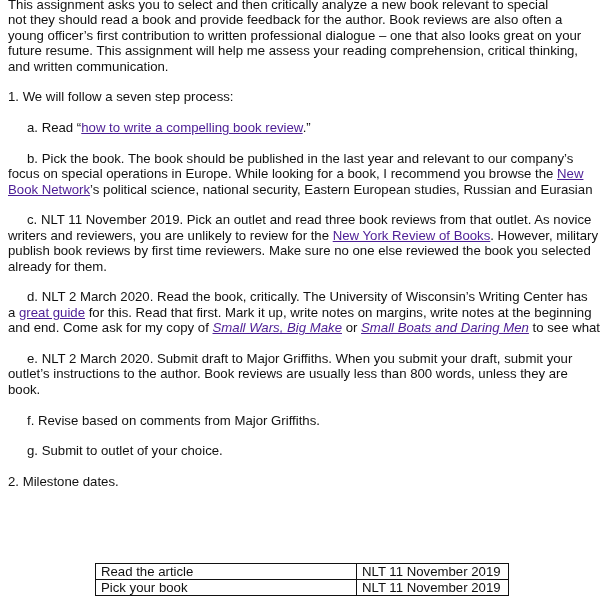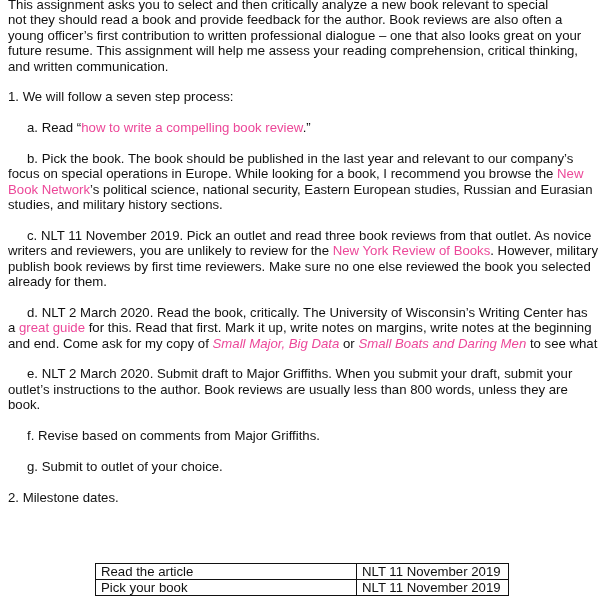--- a/index.html
+++ b/index.html
@@ -5,21 +5,21 @@
     html, body { margin: 0; padding: 0; background: #ffffff; }
     body {
       width: 601px; height: 600px; overflow: hidden; position: relative;
       font-family: "Liberation Sans", sans-serif;
       font-size: 13.2px; color: #111111;
     }
     .doc { position: absolute; left: 8px; top: -3px; width: 590px; }
     .para { margin: 0 0 15.4px 0; line-height: 15.4px; white-space: nowrap; }
     .line { display: block; height: 15.4px; }
     .indent { padding-left: 19px; }
-    a.link { color: #ec4899; cursor: pointer; }
+    a.link { color: #4c1d95; text-decoration: underline; cursor: pointer; }
     a.link.ital { font-style: italic; }
     .tbl-wrap { position: absolute; left: 95px; top: 563px; }
     table { border-collapse: collapse; font-size: 13.2px; }
     td {
       border: 1px solid #111111; padding: 0 5px; height: 15px; line-height: 15px;
       white-space: nowrap; vertical-align: top;
     }
     td.c1 { width: 250px; }
     td.c2 { width: 141px; }
   </style>
@@ -37,32 +37,31 @@
   <p class="para">
       <span class="line"><span>1. We will follow a seven step process:</span></span>
     </p>
   <p class="para">
       <span class="line indent"><span>a. Read “</span><a class="link">how to write a compelling book review</a><span>.”</span></span>
     </p>
   <p class="para">
       <span class="line indent"><span>b. Pick the book. The book should be published in the last year and relevant to our company’s</span></span>
       <span class="line"><span>focus on special operations in Europe. While looking for a book, I recommend you browse the </span><a class="link">New</a></span>
       <span class="line"><a class="link">Book Network</a><span>’s political science, national security, Eastern European studies, Russian and Eurasian</span></span>
-      <span class="line"><span>studies, and military history sections.</span></span>
     </p>
   <p class="para">
       <span class="line indent"><span>c. NLT 11 November 2019. Pick an outlet and read three book reviews from that outlet. As novice</span></span>
       <span class="line"><span>writers and reviewers, you are unlikely to review for the </span><a class="link">New York Review of Books</a><span>. However, military</span></span>
       <span class="line"><span>publish book reviews by first time reviewers. Make sure no one else reviewed the book you selected</span></span>
       <span class="line"><span>already for them.</span></span>
     </p>
   <p class="para">
       <span class="line indent"><span>d. NLT 2 March 2020. Read the book, critically. The University of Wisconsin’s Writing Center has</span></span>
       <span class="line"><span>a </span><a class="link">great guide</a><span> for this. Read that first. Mark it up, write notes on margins, write notes at the beginning</span></span>
-      <span class="line"><span>and end. Come ask for my copy of </span><a class="link ital">Small Major, Big Data</a><span> or </span><a class="link ital">Small Boats and Daring Men</a><span> to see what</span></span>
+      <span class="line"><span>and end. Come ask for my copy of </span><a class="link ital">Small Wars, Big Make</a><span> or </span><a class="link ital">Small Boats and Daring Men</a><span> to see what</span></span>
     </p>
   <p class="para">
       <span class="line indent"><span>e. NLT 2 March 2020. Submit draft to Major Griffiths. When you submit your draft, submit your</span></span>
       <span class="line"><span>outlet’s instructions to the author. Book reviews are usually less than 800 words, unless they are</span></span>
       <span class="line"><span>book.</span></span>
     </p>
   <p class="para">
       <span class="line indent"><span>f. Revise based on comments from Major Griffiths.</span></span>
     </p>
   <p class="para">

